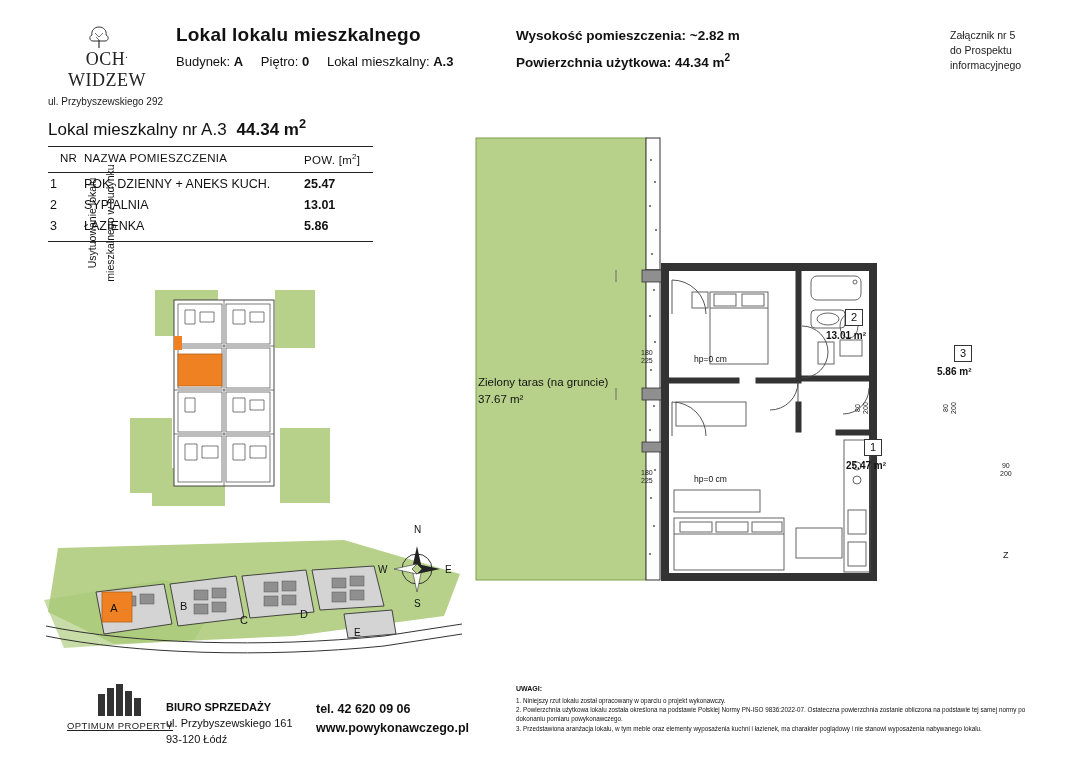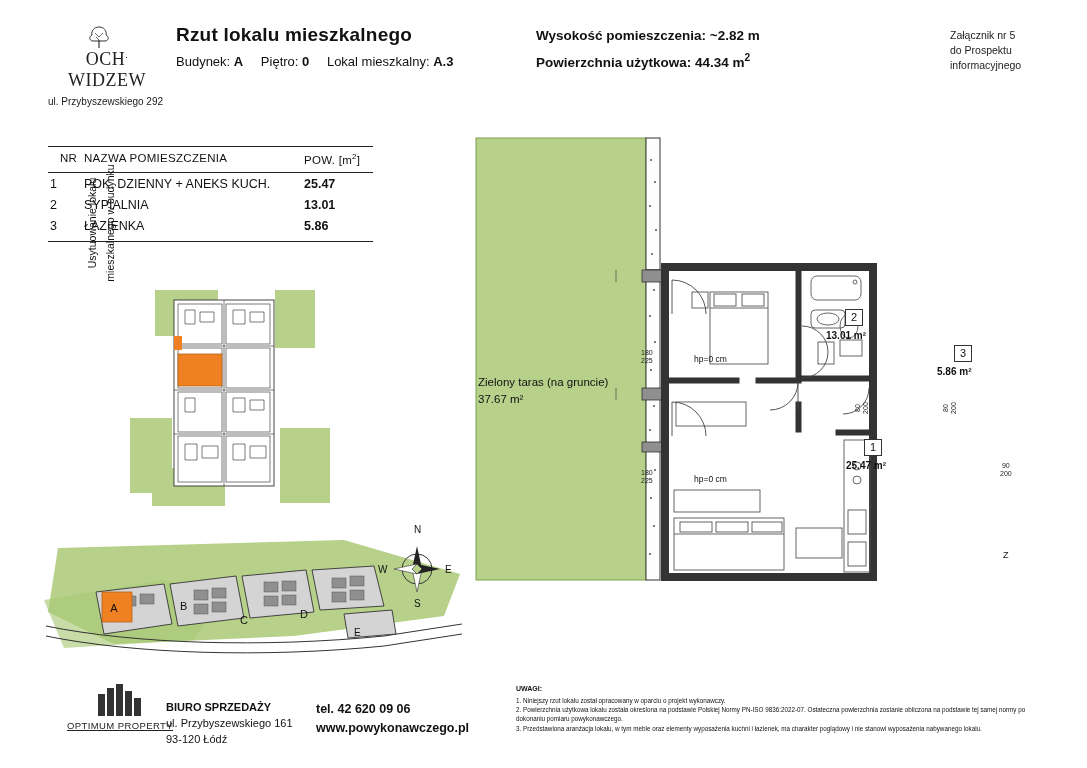--- a/index.html
+++ b/index.html
@@ -33,21 +33,21 @@
   .logo-name .sup { font-size: 10px; vertical-align: super; }
 
   .title-block { position: absolute; left: 176px; top: 24px; width: 320px; }
   .title-main {
     font-size: 19px; font-weight: bold; color: #111; letter-spacing: .2px;
   }
   .title-sub { margin-top: 8px; font-size: 13px; color: #111; }
   .title-sub b { font-weight: bold; }
   .title-sub span.sep { display: inline-block; width: 14px; }
 
-  .head-mid { position: absolute; left: 516px; top: 28px; width: 330px; margin-left: 20px; }
+  .head-mid { position: absolute; left: 516px; top: 28px; width: 330px; }
   .head-mid div { font-size: 13.5px; margin-bottom: 9px; color: #111; }
   .head-mid b { font-weight: bold; }
 
   .head-right {
     position: absolute; left: 950px; top: 28px; width: 120px;
     font-size: 10.5px; line-height: 1.45; color: #222;
   }
 
   
   .addr {
@@ -167,21 +167,21 @@
       <path d="M13 24 L13 16" stroke="#333" stroke-width="1.2" fill="none"></path>
       <path d="M13 3 C8 3 5 7 6 11 C3 12 3 17 7 17 L19 17 C23 17 23 12 20 11 C21 7 18 3 13 3 Z" fill="none" stroke="#333" stroke-width="1"></path>
       <path d="M9 9 L13 13 L17 9 M10 13 L13 16" stroke="#333" stroke-width=".7" fill="none"></path>
     </svg>
     <div class="logo-name">
       <span>OCH</span><span class="sup">.</span> <span>WIDZEW</span>
     </div>
   </div>
 
   <div class="title-block">
-    <div class="title-main">Rzut lokalu mieszkalnego</div>
+    <div class="title-main">Lokal lokalu mieszkalnego</div>
     <div class="title-sub">
       <span>Budynek:</span>
       <b>A</b><span class="sep"></span>
       <span>Piętro:</span>
       <b>0</b><span class="sep"></span>
       <span>Lokal mieszkalny:</span>
       <b>A.3</b>
     </div>
   </div>
 
@@ -194,20 +194,23 @@
   </div>
 
   <div class="head-right">
     <div>Załącznik nr 5</div>
     <div>do Prospektu</div>
     <div>informacyjnego</div>
   </div>
 
   <div class="addr">ul. Przybyszewskiego  292</div>
 
+  <div class="lokal-title">
+    <span>Lokal mieszkalny nr A.3</span><span class="area"><span>44.34 m</span><span class="sup">2</span></span>
+  </div>
 
   <div class="hr-top"></div>
 
   <div class="tbl-head">
     <span class="c-nr">NR</span>
     <span class="c-name">NAZWA POMIESZCZENIA</span>
     <span class="c-pow"><span>POW. [m</span><span class="sup">2</span>]</span>
   </div>
   <div class="hr-head"></div>
 

